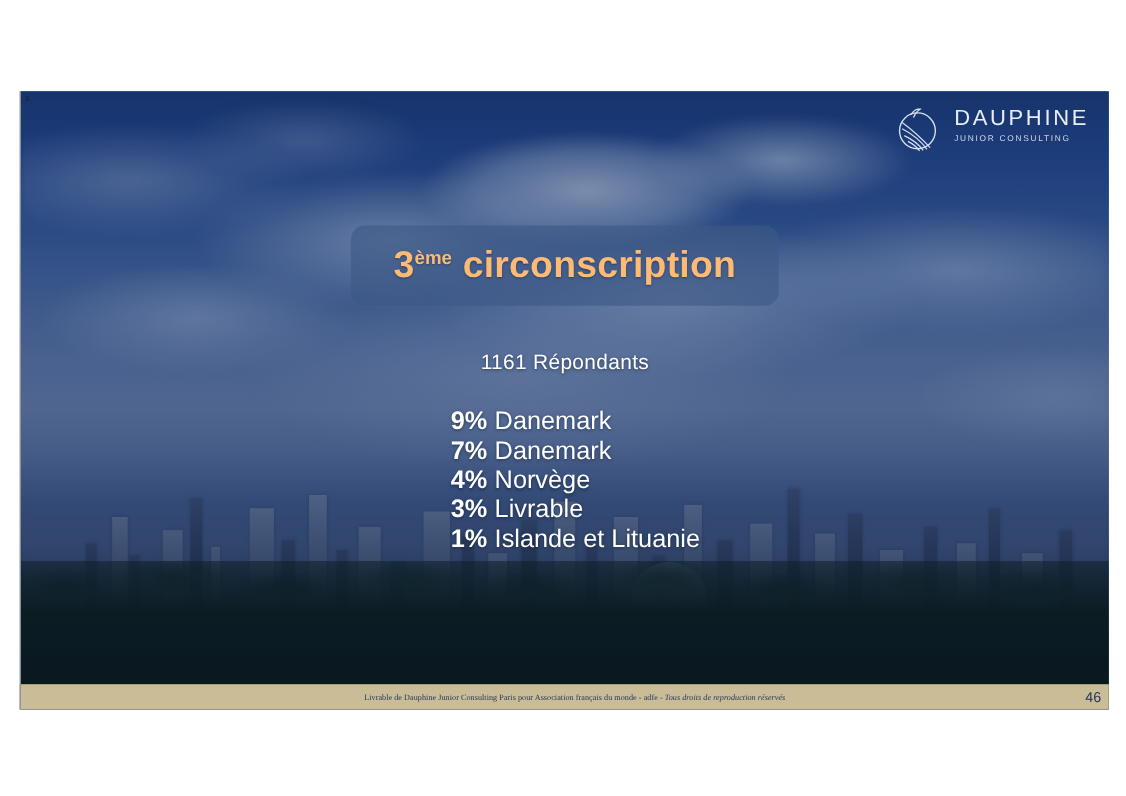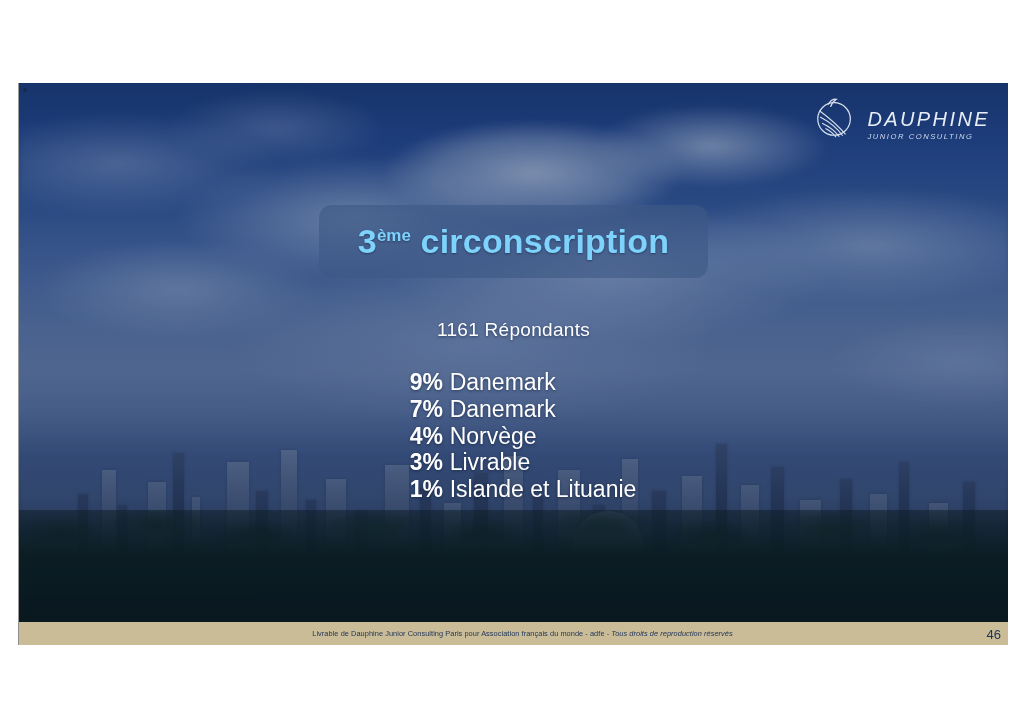--- a/index.html
+++ b/index.html
@@ -152,24 +152,23 @@
     inset: 0;
     background: rgba(36,64,124,.18);
   }
 
   
   #logo {
     position: absolute;
     right: 18px;
     top: 12px;
     display: flex;
-    align-items: flex-end;
+    align-items: flex-start;
     gap: 9px;
     z-index: 6;
-    font-style: italic;
   }
   #logo .mark { width: 46px; height: 46px; flex: none; opacity: .92; }
   #logo .words { line-height: 1; padding-top: 3px; }
   #logo .w1 {
     color: #e8eef7;
     font-size: 20px;
     letter-spacing: 2.4px;
     font-weight: 400;
     display: block;
   }
@@ -203,21 +202,21 @@
     width: 389px;
     height: 73px;
     background: rgba(62,88,134,.62);
     border-radius: 13px;
     display: flex;
     align-items: center;
     justify-content: center;
     z-index: 5;
   }
   #title-text {
-    color: #7dd3fc;
+    color: #fdba74;
     font-size: 34px;
     font-weight: 700;
     letter-spacing: .2px;
     white-space: nowrap;
     text-shadow: 0 1px 2px rgba(10,22,48,.45);
   }
   #title-text sup {
     font-size: 17px;
     font-weight: 700;
     vertical-align: super;
@@ -280,21 +279,21 @@
     display: flex;
     align-items: center;
     z-index: 8;
   }
   #footer-text {
     flex: 1;
     text-align: center;
     font-size: 7.4px;
     color: #1d3258;
     letter-spacing: .05px;
-    font-family: Liberation Sans, sans-serif;
+    font-family: Liberation Serif, serif;
     padding-left: 18px;
   }
   #footer-text i { font-style: italic; }
   #page-number {
     position: absolute;
     right: 7px;
     top: 50%;
     transform: translateY(-50%);
     font-size: 13px;
     font-weight: 400;

